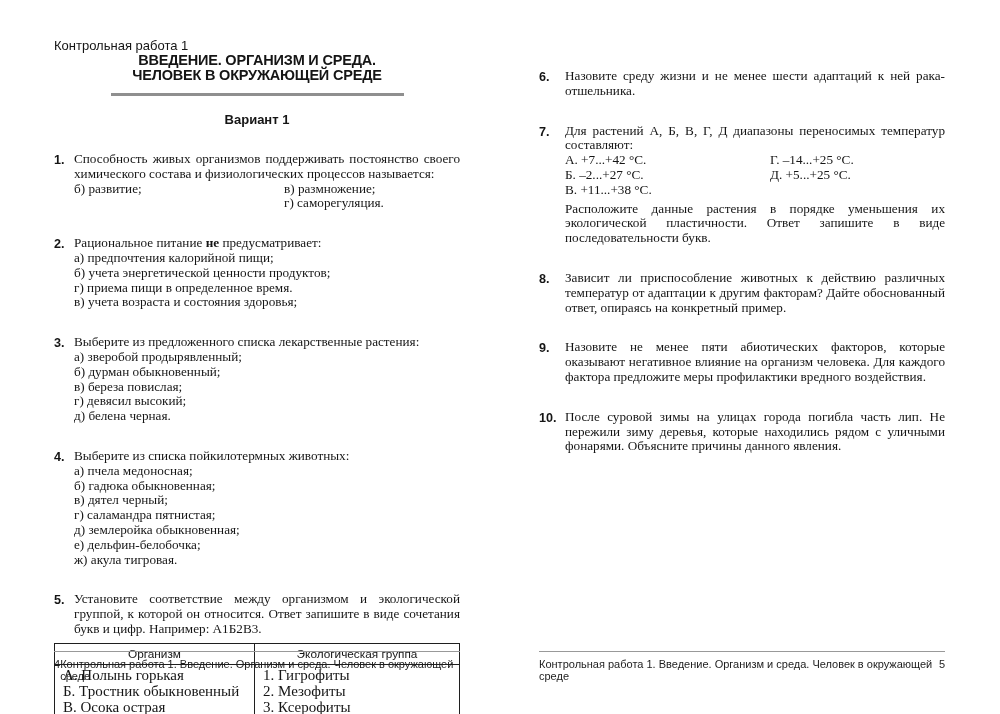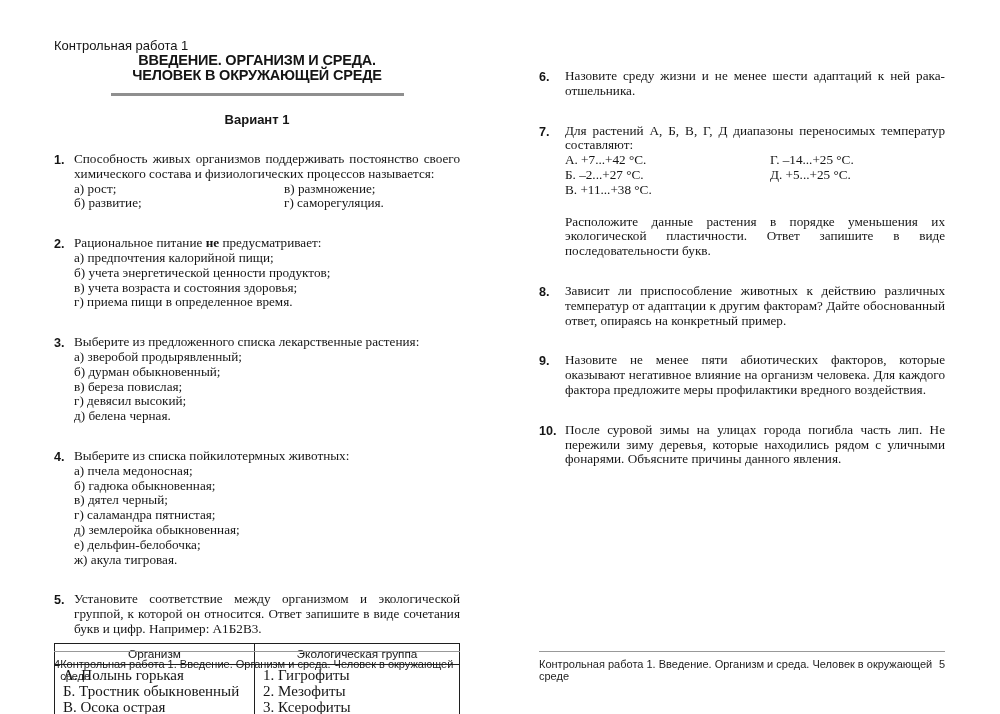--- a/index.html
+++ b/index.html
@@ -34,21 +34,21 @@
   .q { position:relative; margin-top:5px; font-size:13.2px; line-height:14.8px; }
   #left-page  .q { padding-left:20px; }
   #right-page .q { padding-left:26px; margin-top:9px; }
   #right-page .q.first { margin-top:0; }
   .qnum {
     position:absolute; left:0; top:1px;
     font-family:"Liberation Sans","DejaVu Sans",sans-serif;
     font-weight:bold; font-size:12.6px;
   }
   .qtext { text-align:justify;margin-top:25px; }
-  .post-text { text-align:justify; margin-top:17px; }
+  .post-text { text-align:justify; margin-top:4px; }
   .opt-cols { display:flex; }
   #left-page  .opt-col-a { width:210px; }
   #right-page .opt-col-a { width:205px; }
 
   .match-table { width:100%; border-collapse:collapse; margin-top:6px; }
   .match-table th {
     font-family:"Liberation Sans","DejaVu Sans",sans-serif;
     font-weight:normal; font-size:11.8px; line-height:12px;
     border:1.4px solid #1f1f1f; padding:4px 18px; text-align:center;
   }
@@ -77,42 +77,41 @@
   <div class="main-title">ВВЕДЕНИЕ. ОРГАНИЗМ И СРЕДА.</div>
   <div class="main-title">ЧЕЛОВЕК В ОКРУЖАЮЩЕЙ СРЕДЕ</div>
   <div class="title-rule"></div>
   <div class="variant-title">Вариант 1</div>
 
   <div class="q">
     <span class="qnum">1.</span>
     <div class="qtext">Способность живых организмов поддерживать постоянство своего химического состава и физиологических процессов называется:</div>
     <div class="opt-cols">
       <div class="opt-col-a">
-        <div class="opt">а) рост;</div>
         <div class="opt">б) развитие;</div>
       </div>
       <div class="opt-col-b">
         <div class="opt">в) размножение;</div>
         <div class="opt">г) саморегуляция.</div>
       </div>
     </div>
   </div>
 
   <div class="q">
     <span class="qnum">2.</span>
     <div class="qtext">
       <span>Рациональное питание</span>
       <b>не</b>
       <span>предусматривает:</span>
     </div>
     <div>
       <div class="opt">а) предпочтения калорийной пищи;</div>
       <div class="opt">б) учета энергетической ценности продуктов;</div>
+      <div class="opt">г) приема пищи в определенное время.</div>
       <div class="opt">в) учета возраста и состояния здоровья;</div>
-      <div class="opt">г) приема пищи в определенное время.</div>
     </div>
   </div>
 
   <div class="q">
     <span class="qnum">3.</span>
     <div class="qtext">Выберите из предложенного списка лекарственные растения:</div>
     <div>
       <div class="opt">а) зверобой продырявленный;</div>
       <div class="opt">б) дурман обыкновенный;</div>
       <div class="opt">в) береза повислая;</div>

